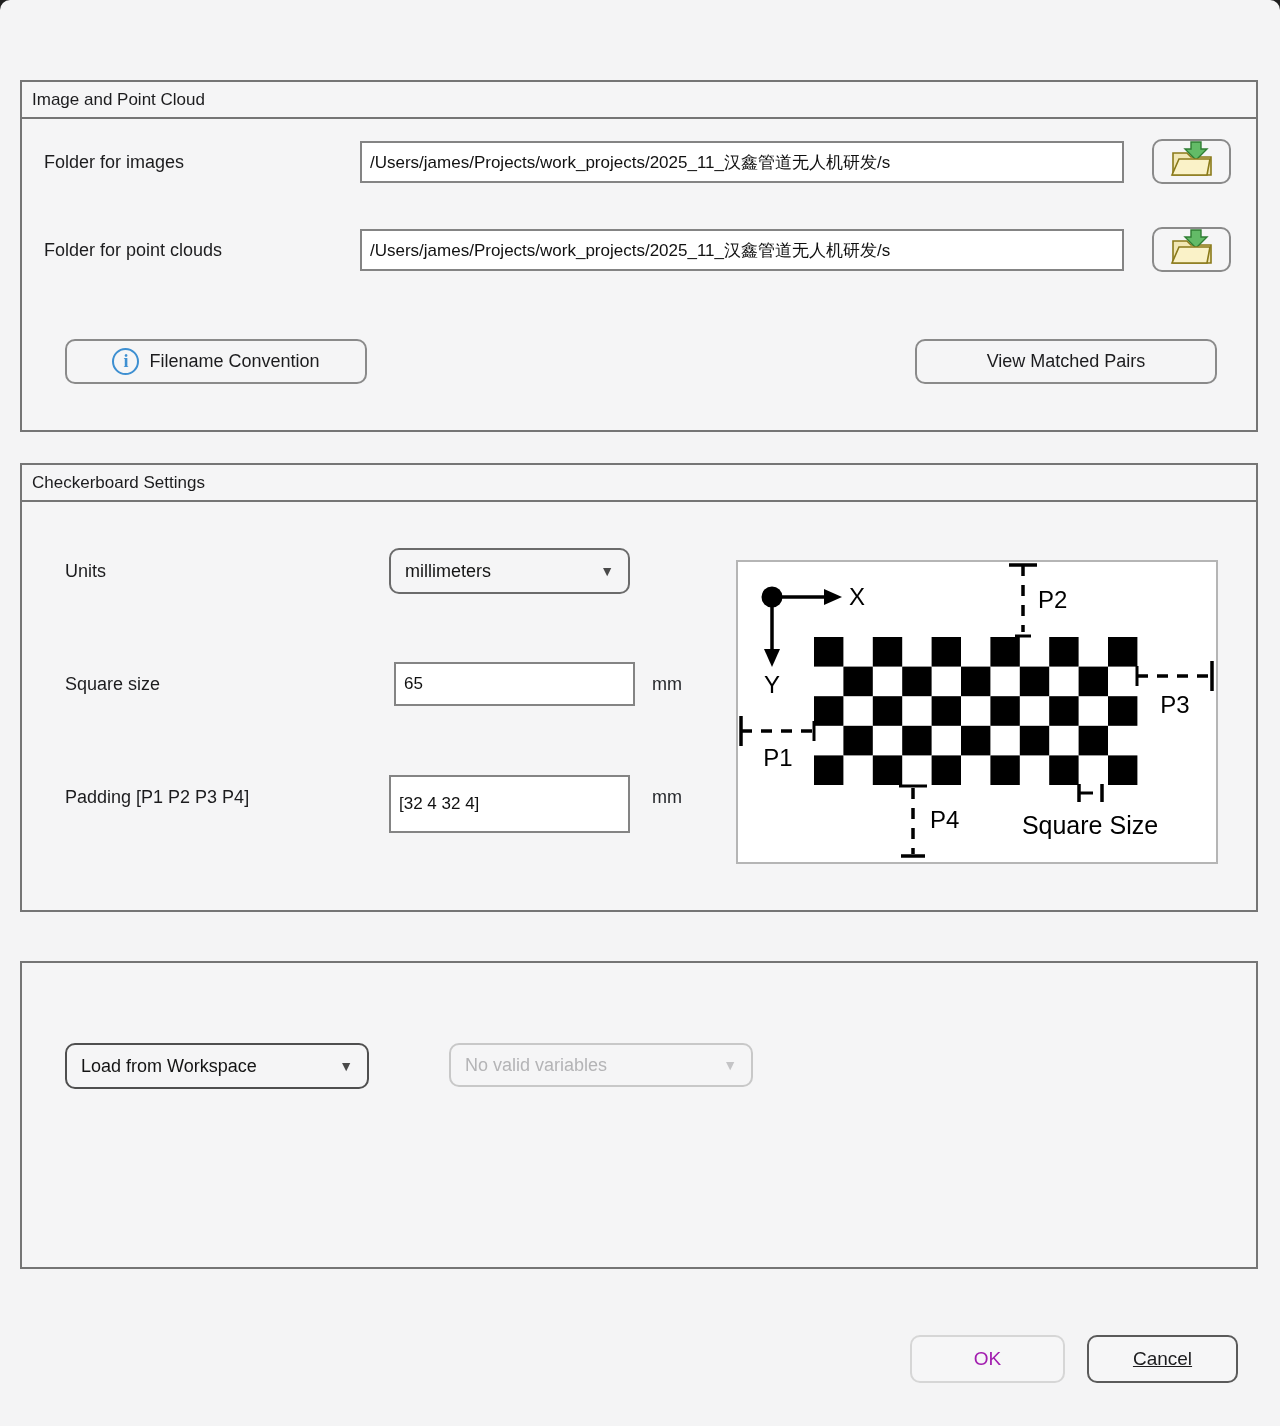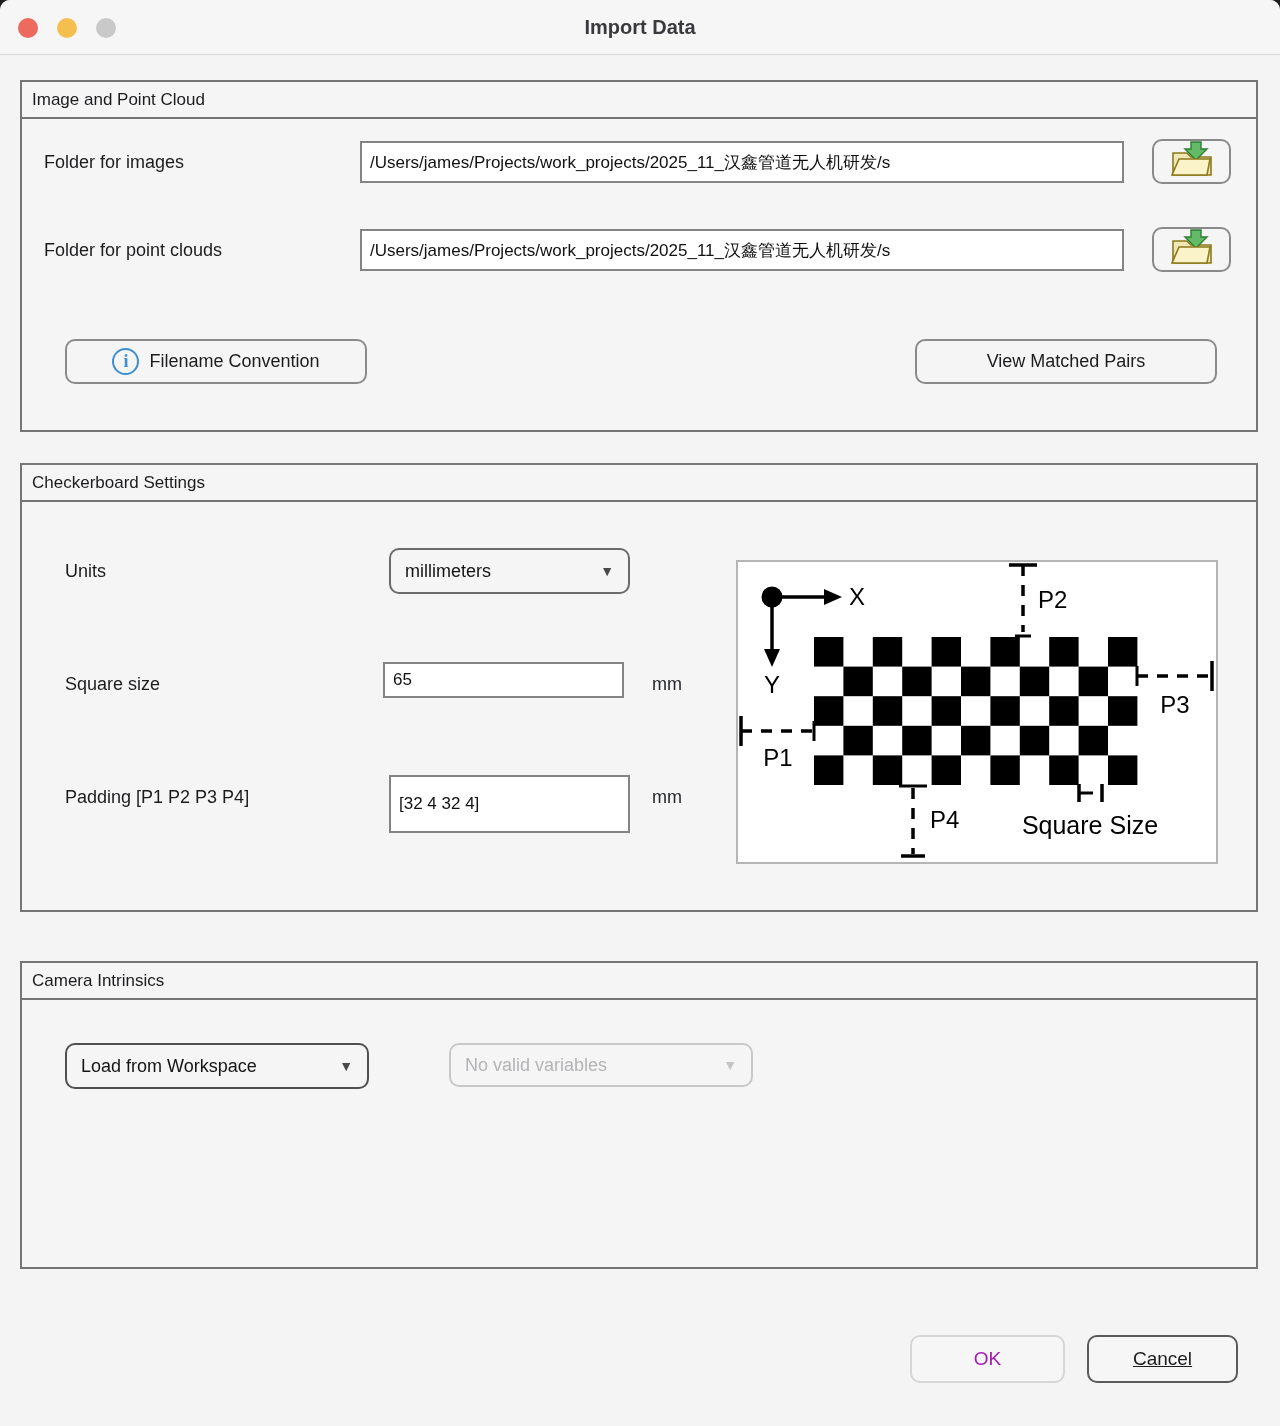--- a/index.html
+++ b/index.html
@@ -64,26 +64,20 @@
                 font-size:19px; display:flex; align-items:center; justify-content:center;
                 background:#f6f6f7; cursor:pointer; }
   #ok-btn     { left:910px;  width:155px; border:2px solid #d6d6d6; color:#a21caf; }
   #cancel-btn { left:1087px; width:151px; border:2px solid #5a5a5a; color:#1c1c1e;text-decoration:underline; }
 </style>
 </head>
 <body>
 
 <div class="window">
 
-  <div class="titlebar">
-    <div class="tl red"></div>
-    <div class="tl yellow"></div>
-    <div class="tl gray"></div>
-    <div class="wtitle">Import Data</div>
-  </div>
 
   <div class="panel" id="panel-ipc">
     <div class="panel-header">Image and Point Cloud</div>
 
     <div class="flabel" style="left:22px; top:59px; line-height:42px;">Folder for images</div>
     <input class="tfield" style="left: 338px; top: 59px; width: 764px; height: 42px;" value="/Users/james/Projects/work_projects/2025_11_汉鑫管道无人机研发/s">
     <div class="browse-btn" style="left:1130px; top:57px;">
       <span>
         <svg width="46" height="40" viewBox="0 0 46 40">
           <path d="M4 13 L18 13 L22 17 L42 17 L42 35 L4 35 Z" fill="#f1e7b4" stroke="#8a7a1a" stroke-width="1.6"></path>
@@ -117,21 +111,21 @@
   <div class="panel" id="panel-cbs">
     <div class="panel-header">Checkerboard Settings</div>
 
     <div class="flabel" style="left:43px; top:83px; line-height:46px;">Units</div>
     <div class="dropdown dd-normal" style="left:367px; top:83px; width:241px; height:46px;">
       <span>millimeters</span>
       <span class="arrow">▼</span>
     </div>
 
     <div class="flabel" style="left:43px; top:197px; line-height:44px;">Square size</div>
-    <input class="tfield" style="left: 361px; top: 197px; width: 241px; height: 36px;" value="65">
+    <input class="tfield" style="left: 372px; top: 197px; width: 241px; height: 44px;" value="65">
     <div class="unit" style="left:630px; top:197px; line-height:44px;">mm</div>
 
     <div class="flabel" style="left:43px; top:310px; line-height:45px;">Padding [P1 P2 P3 P4]</div>
     <input class="tfield" style="left: 367px; top: 310px; width: 241px; height: 58px;" value="[32 4 32 4]">
     <div class="unit" style="left:630px; top:310px; line-height:45px;">mm</div>
 
     <div class="diagram-box">
       <svg width="478" height="300" viewBox="0 0 478 300">
 
         <g id="checker-squares">
@@ -195,21 +189,20 @@
 
         <line x1="341" y1="222" x2="341" y2="240" stroke="#000" stroke-width="3.5"></line>
         <line x1="341" y1="231" x2="355" y2="231" stroke="#000" stroke-width="3"></line>
         <line x1="364" y1="222" x2="364" y2="240" stroke="#000" stroke-width="3.5"></line>
         <text x="352" y="272" font-size="25" fill="#000" text-anchor="middle">Square Size</text>
       </svg>
     </div>
   </div>
 
   <div class="panel" id="panel-cam">
-    <div class="panel-header">Camera Intrinsics</div>
 
     <div class="dropdown dd-strong" style="left:43px; top:80px; width:304px; height:46px;">
       <span>Load from Workspace</span>
       <span class="arrow">▼</span>
     </div>
 
     <div class="dropdown dd-disabled" style="left:427px; top:80px; width:304px; height:44px;">
       <span>No valid variables</span>
       <span class="arrow">▼</span>
     </div>

